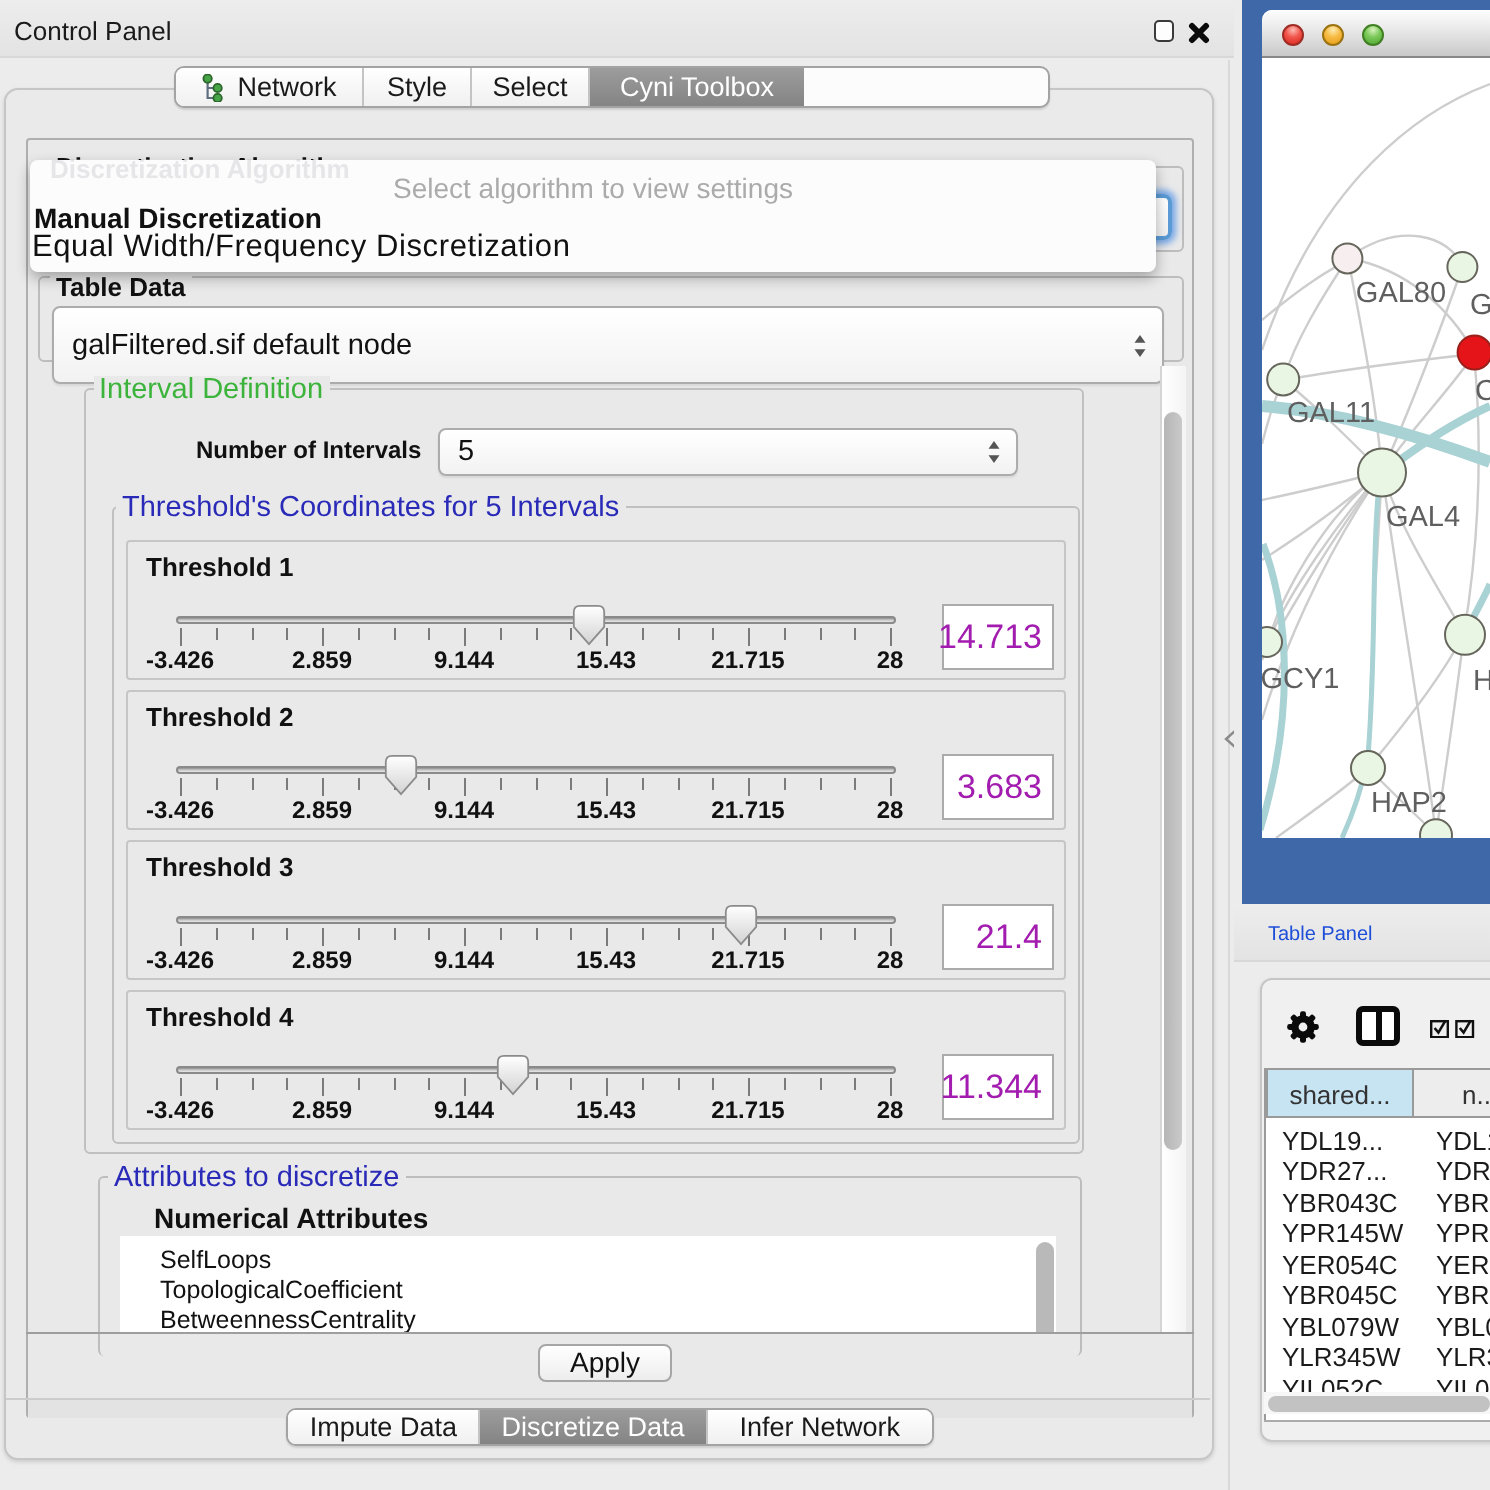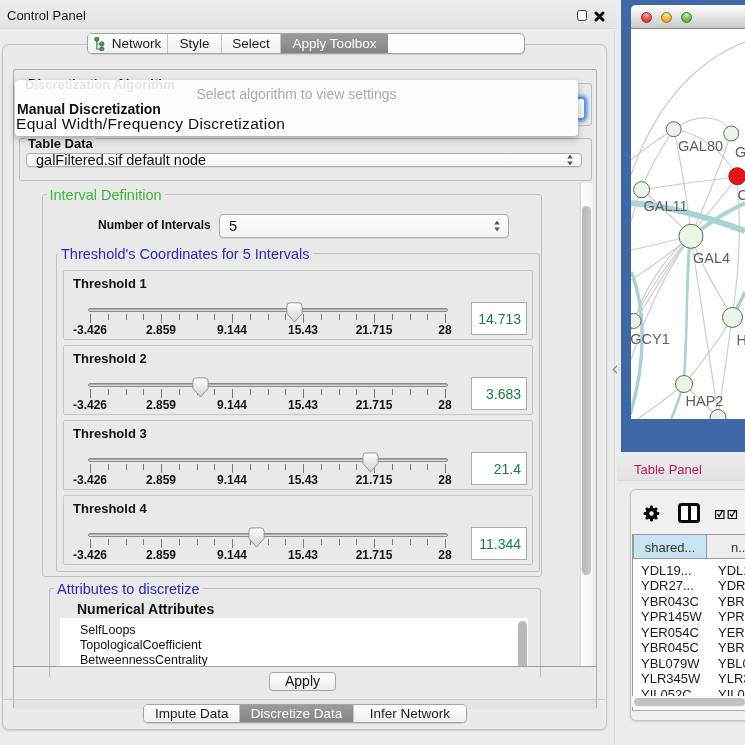--- a/index.html
+++ b/index.html
@@ -12,65 +12,65 @@
   .combo .ctext { position:absolute; left:9px; top:50%; transform:translateY(-50%); font-size:14.5px; color:#111; white-space:nowrap; }
   .updown { position:absolute; right:7px; top:50%; transform:translateY(-50%); width:8px; height:11px; }
   .seg { position:absolute; display:flex; border:1px solid #A3A3A3; border-radius:5px; background:#FCFCFC; box-shadow:0 1px 1px rgba(0,0,0,0.12); overflow:hidden; }
   .seg .s { height:100%; display:flex; align-items:center; justify-content:center; font-size:13.5px; color:#1A1A1A; background:linear-gradient(#FFFFFF,#F0F0F0); border-right:1px solid #C4C4C4; white-space:nowrap; }
   .seg .s:last-child { border-right:none; }
   .seg .sel { background:linear-gradient(#9C9C9C,#848484); color:#FFFFFF; }
   .thresh { position:absolute; left:63px; width:470px; height:70px; border:1px solid #C6C6C6; border-radius:2px; background:#E9E9E9; }
   .thresh .ttl { position:absolute; left:9px; top:5px; font-size:13px; font-weight:bold; color:#111; }
   .track { position:absolute; left:24px; top:37px; width:360px; height:4px; border-radius:3px; background:linear-gradient(#8F8F8F,#C9C9C9 50%,#E8E8E8); border:1px solid #8A8A8A; }
   .vbox { position:absolute; left:407px; top:31px; width:56px; height:33px; background:#FFFFFF; border:1px solid #ABABAB; }
-  .vbox span { position:absolute; right:5px; top:50%; transform:translateY(-50%); font-size:14px; color:#15803d; }
+  .vbox span { position:absolute; right:5px; top:50%; transform:translateY(-50%); font-size:17px; color:#a21caf; }
   .ticklabel { position:absolute; top:52px; transform:translateX(-50%); font-size:12px; font-weight:bold; color:#111; }
   .tick { position:absolute; top:43px; width:1px; background:#7A7A7A; }
   .thumb { position:absolute; top:30.5px; width:17px; height:21px; }
 </style>
 </head>
 <body>
 
 <div class="abs" style="left:0;top:0;width:617px;height:745px;background:#ECECEC;"></div>
 <div class="abs" style="left:0;top:0;width:617px;height:29px;background:linear-gradient(#EDEDED,#E3E3E3);border-bottom:1px solid #D8D8D8;"></div>
 <div class="abs" style="left:7px;top:8px;font-size:13px;color:#1A1A1A;">Control Panel</div>
 <div class="abs" style="left:576.5px;top:10px;width:10.5px;height:10.5px;border:1.8px solid #3A3A3A;border-radius:2.5px;background:#FDFDFD;"></div>
 <svg class="abs" style="left:594px;top:10.5px;" width="11" height="11" viewBox="0 0 11 11">
     <path d="M2 2 L9 9 M9 2 L2 9" stroke="#0A0A0A" stroke-width="3" stroke-linecap="round"></path>
   </svg>
 
 <div class="abs" style="left:2px;top:44px;width:604.5px;height:686px;background:#EAEAEA;border:1px solid #C6C6C6;border-radius:7px;box-shadow:0 1px 2px rgba(0,0,0,0.14);"></div>
 
 <div class="abs" style="left:13px;top:69px;width:584px;height:640px;background:#E9E9E9;border:1px solid #AFAFAF;border-radius:2px;"></div>
 
 <div class="seg" style="left:87px;top:33px;width:438px;height:21px;">
-  <div class="s" style="width:80px;">
+  <div class="s" style="width:94px;">
     <svg width="12" height="14" viewBox="0 0 12 14" style="margin-right:6px;">
         <g stroke="#5E6E80" stroke-width="1.1" fill="none">
           <line x1="2.8" y1="2.5" x2="2.8" y2="12.5"></line>
           <line x1="2.8" y1="7" x2="7.5" y2="7"></line>
           <line x1="2.8" y1="12" x2="7.5" y2="12"></line>
         </g>
         <circle cx="2.8" cy="2.3" r="2.1" fill="#47A347" stroke="#2C662C" stroke-width="0.9"></circle>
         <circle cx="7.8" cy="7" r="2.1" fill="#47A347" stroke="#2C662C" stroke-width="0.9"></circle>
         <circle cx="7.8" cy="12" r="2.1" fill="#47A347" stroke="#2C662C" stroke-width="0.9"></circle>
       </svg>
     Network</div>
   <div class="s" style="width:54px;">Style</div>
   <div class="s" style="width:59px;">Select</div>
-  <div class="s sel" style="width:107px;">Apply Toolbox</div>
+  <div class="s sel" style="width:107px;">Cyni Toolbox</div>
 </div>
 
 <div class="groupbox" style="left:19px;top:83px;width:573px;height:43px;"></div>
 <div class="grouptitle" style="left:25px;top:77px;font-weight:bold;color:#111;font-size:13px;">Discretization Algorithm</div>
 <div class="combo" style="left:26px;top:97px;width:560px;height:23px;box-shadow:0 0 3px 2px rgba(90,150,230,0.8);border:2px solid #5B9BD5;"></div>
 
 <div class="groupbox" style="left:19px;top:138px;width:573px;height:43px;"></div>
 <div class="grouptitle" style="left:25px;top:137px;font-weight:bold;color:#111;font-size:13px;">Table Data</div>
-<div class="combo" style="left:26px;top:153px;width:556px;height:14px;">
+<div class="combo" style="left:26px;top:153px;width:556px;height:39px;">
   <span class="ctext">galFiltered.sif default node</span>
   <svg class="updown" viewBox="0 0 9 14">
       <path d="M4.5 0 L8 5 L1 5 Z" fill="#555"></path>
       <path d="M4.5 14 L8 9 L1 9 Z" fill="#555"></path>
     </svg>
 </div>
 
 <div class="abs" style="left:580px;top:183px;width:13px;height:484px;background:linear-gradient(90deg,#FFFFFF,#F4F4F4);border-left:1px solid #D5D5D5;"></div>
 <div class="abs" style="left:582px;top:206px;width:9px;height:369px;background:linear-gradient(90deg,#B6B6B6,#C9C9C9);border-radius:5px;"></div>
 
@@ -357,21 +357,21 @@
     <text x="737.5" y="200">C</text>
     <text x="665.5" y="211" text-anchor="middle">GAL11</text>
     <text x="711.5" y="263" text-anchor="middle">GAL4</text>
     <text x="650" y="344" text-anchor="middle">GCY1</text>
     <text x="736.5" y="345">H</text>
     <text x="704.5" y="406" text-anchor="middle">HAP2</text>
   </g>
 </svg>
 
 <div class="abs" style="left:617px;top:452px;width:128px;height:29px;background:linear-gradient(#EDEDED,#E3E3E3);border-bottom:1px solid #D8D8D8;"></div>
-<div class="abs" style="left:634px;top:462px;font-size:13px;color:#be185d;">Table Panel</div>
+<div class="abs" style="left:634px;top:462px;font-size:10px;color:#1d4ed8;">Table Panel</div>
 
 <div class="abs" style="left:630px;top:489px;width:130px;height:232px;background:#F0F0F0;border:1px solid #C6C6C6;border-radius:6px;box-shadow:0 1px 2px rgba(0,0,0,0.12);"></div>
 
 <svg class="abs" style="left:643px;top:505px;" width="17" height="17" viewBox="0 0 17 17">
   <g fill="#0A0A0A">
       <circle cx="8.5" cy="8.5" r="5.9"></circle>
   <g>
         <rect x="7" y="0.6" width="3" height="15.8" rx="1.2"></rect>
         <rect x="0.6" y="7" width="15.8" height="3" ry="1.2"></rect>
   <rect x="7" y="0.6" width="3" height="15.8" rx="1.2" transform="rotate(45 8.5 8.5)"></rect>

